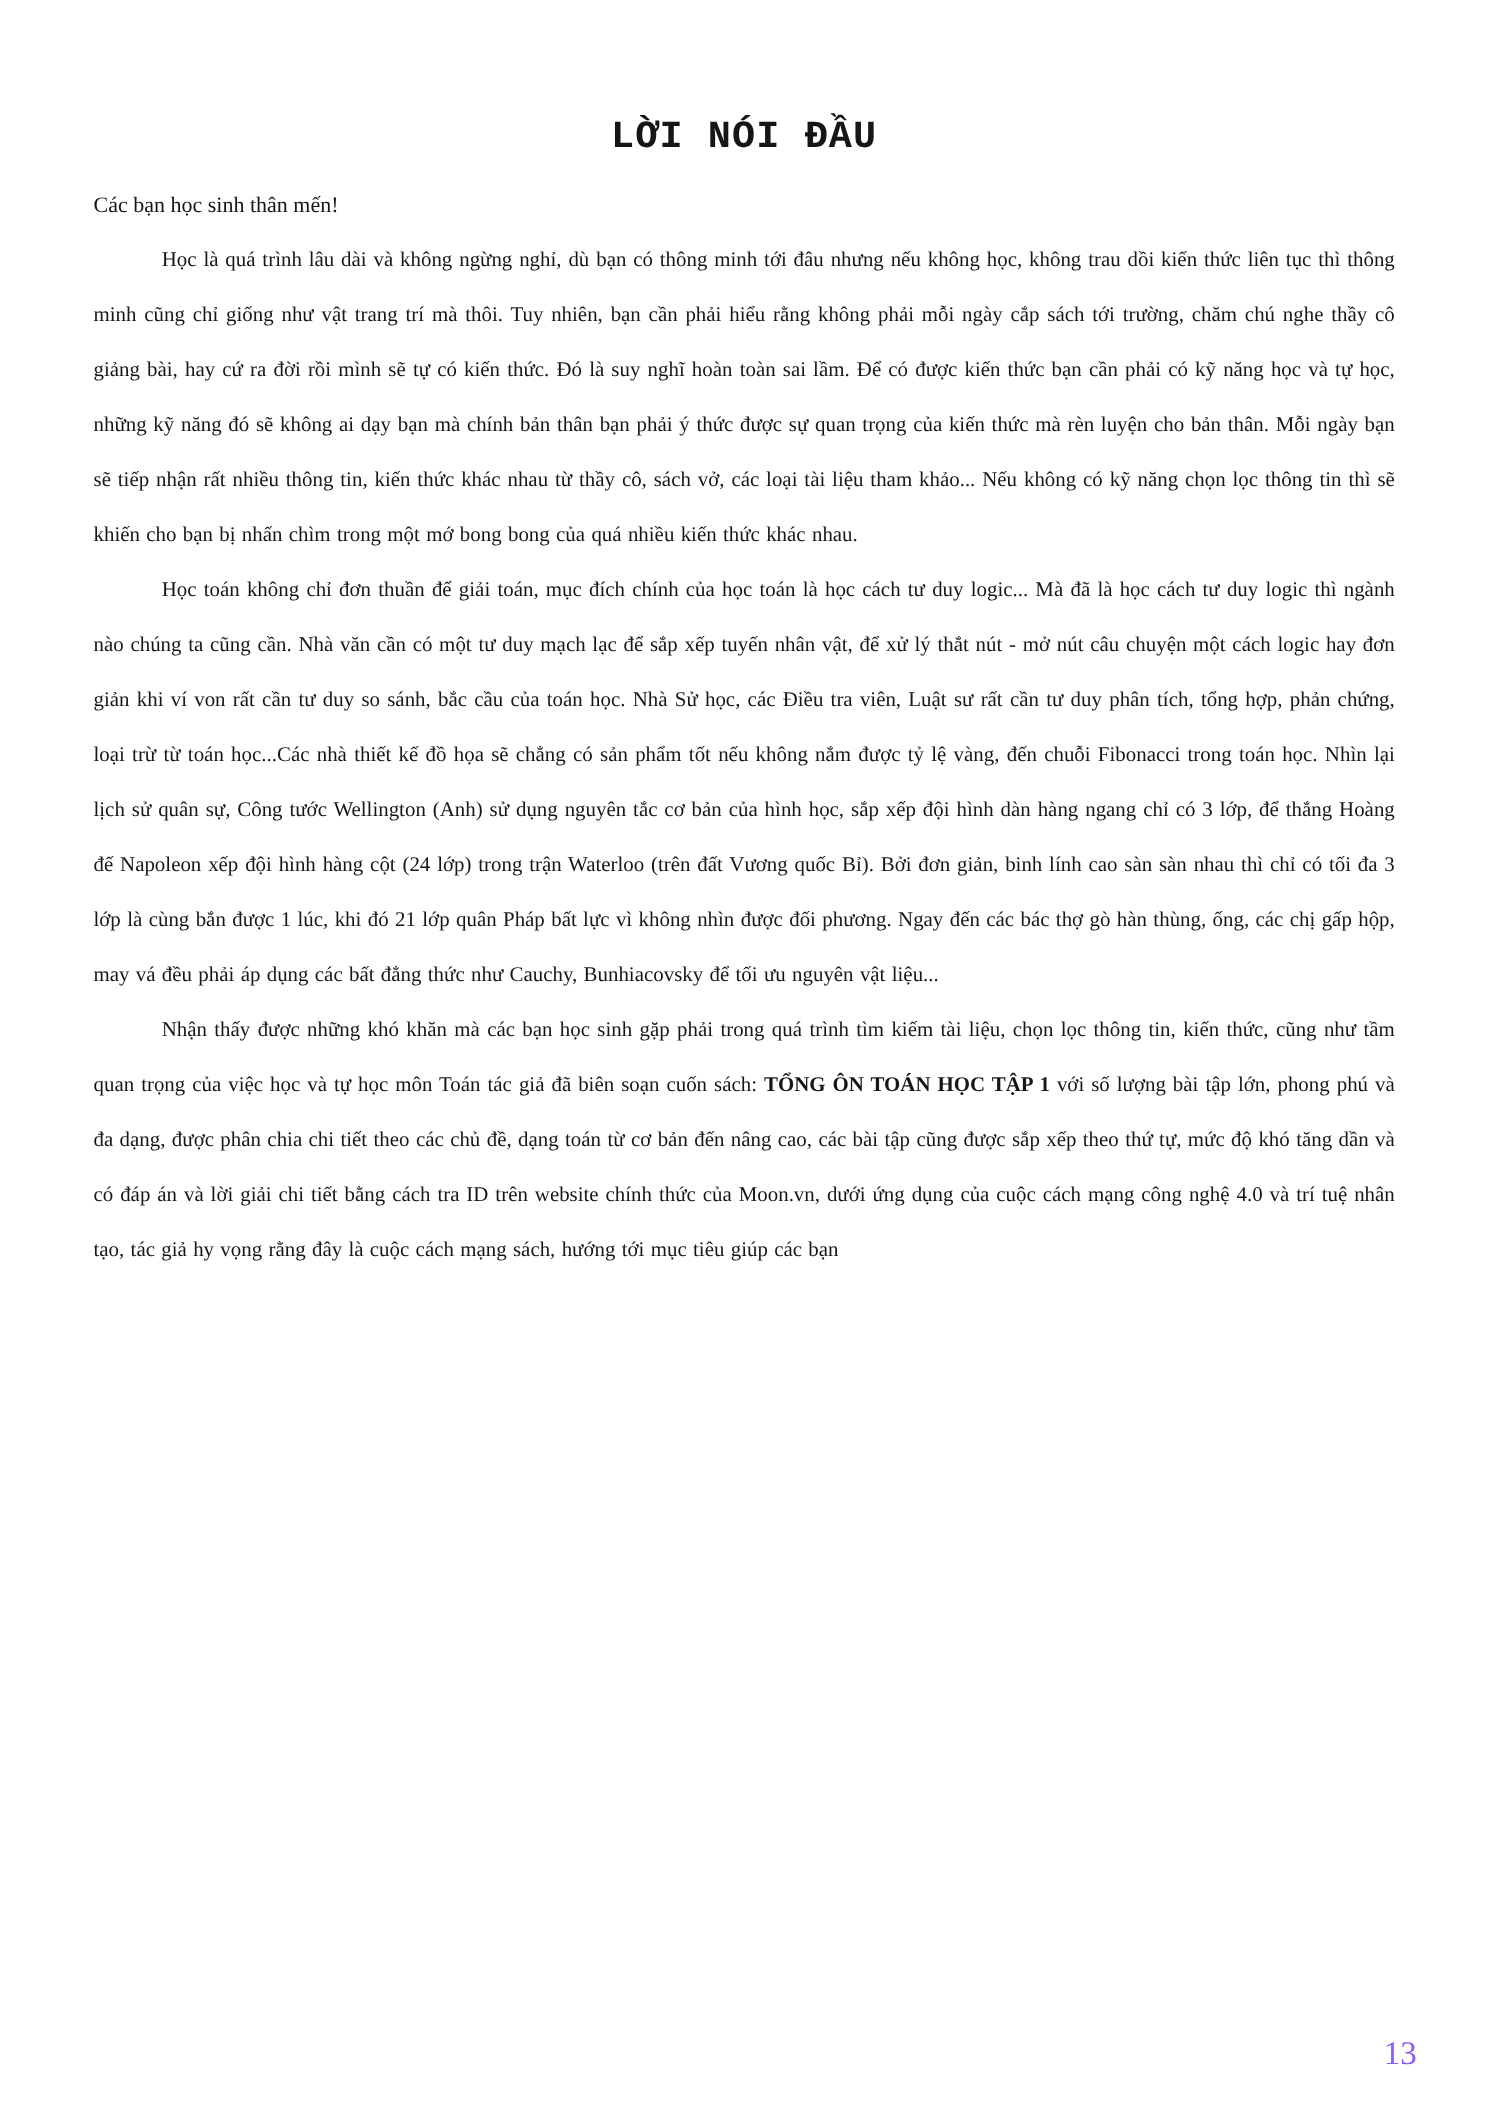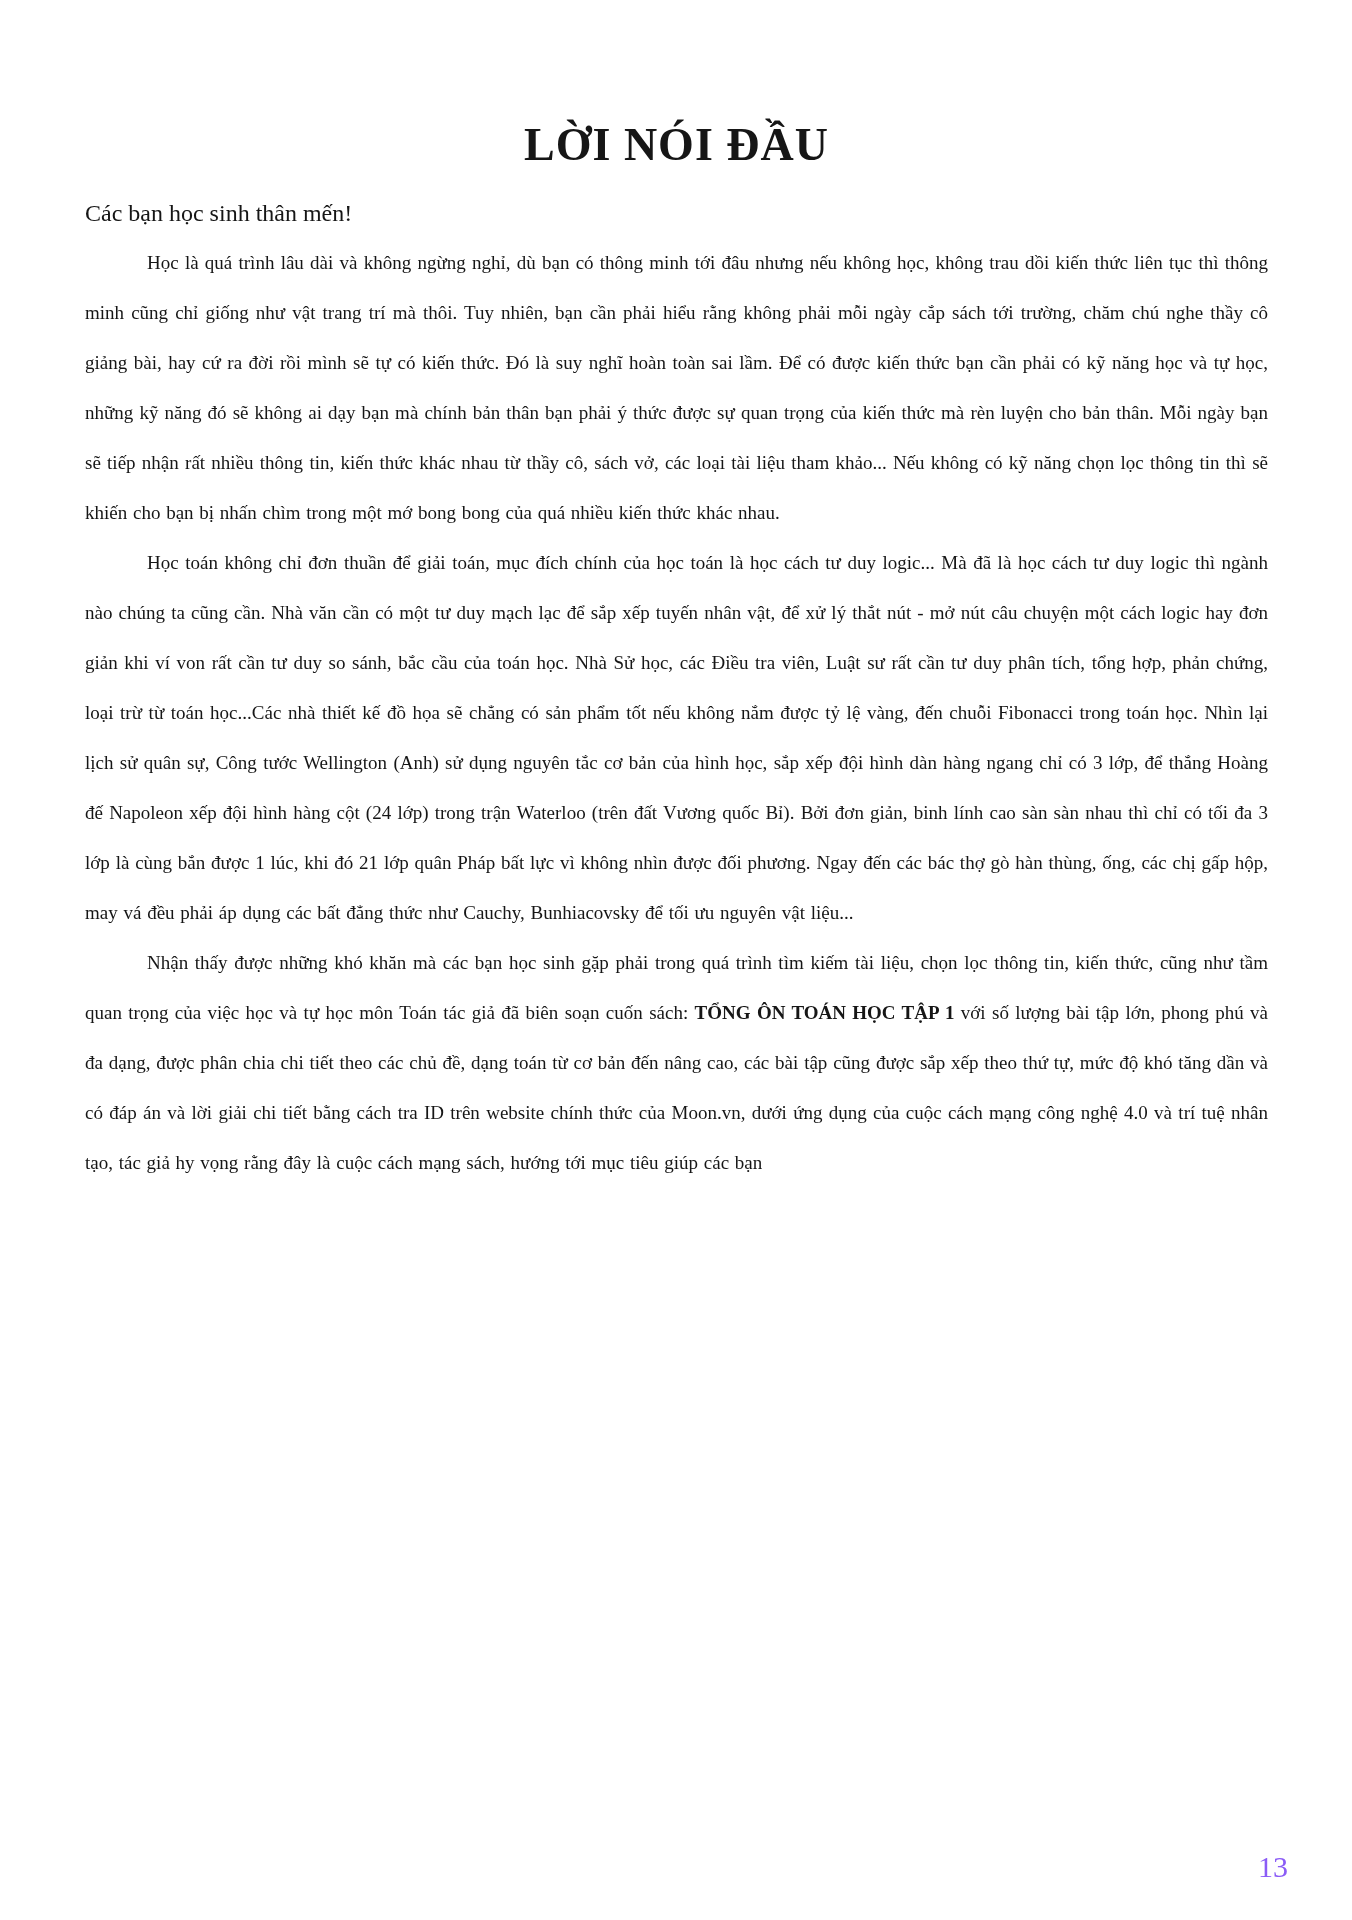--- a/index.html
+++ b/index.html
@@ -13,30 +13,31 @@
     height: 1920px;
     box-sizing: border-box;
     margin: 0 auto;
     padding: 100px 84px 0 85px;
     background: #ffffff;
     font-family: "Liberation Serif", "DejaVu Serif", serif;
     color: #161616;
     overflow: hidden;
   }
   .title {
-    margin: 16px 0 14px 0;
+    margin: 4px 0 14px 0;
     text-align: center;
-    font-size: 46px;
+    font-size: 35px;
     font-weight: bold;
     letter-spacing: 1px;
     line-height: 1.25;
+    font-family: Liberation Mono, monospace;
   }
   .greeting {
     margin: 0;
-    font-size: 24px;
+    font-size: 20px;
     line-height: 50px;
     text-align: left;
     text-indent: 0;
   }
   .para {
     margin: 0;
     font-size: 19px;
     line-height: 50px;
     text-align: justify;
     text-indent: 62px;

